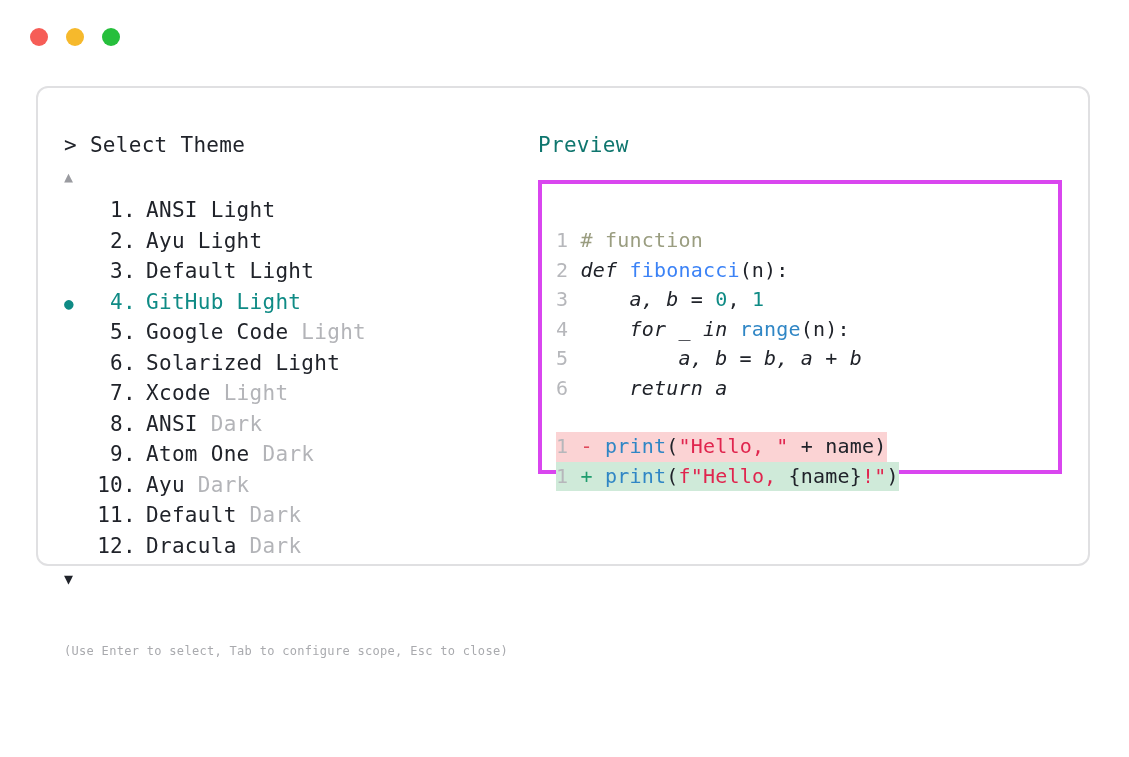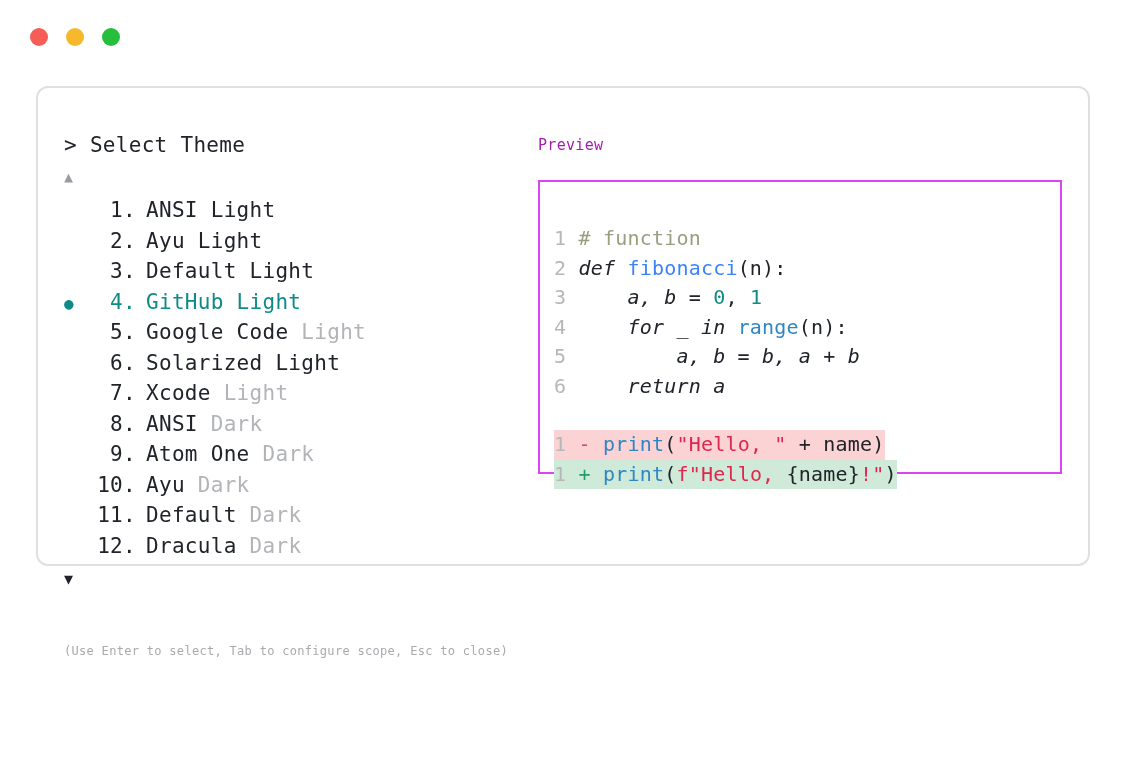--- a/index.html
+++ b/index.html
@@ -120,32 +120,32 @@
   }
 
   
   .right-col {
     position: absolute;
     left: 500px;
     top: 44px;
     width: 528px;
   }
   .preview-title {
-    font-size: 15px;
+    font-size: 21px;
     line-height: 26px;
-    color: #a21caf;
+    color: #0f766e;
     letter-spacing: 0.3px;
     white-space: pre;
   }
   .preview-box {
     margin-top: 22px;
     width: 524px;
     height: 294px;
     box-sizing: border-box;
-    border: 2px solid #d946ef;
+    border: 4px solid #d946ef;
     background: #ffffff;
   }
   .code-area {
     padding: 42px 0 0 14px;
   }
   .code-line {
     font-size: 20px;
     line-height: 29.5px;
     white-space: pre;
     letter-spacing: 0.2px;

